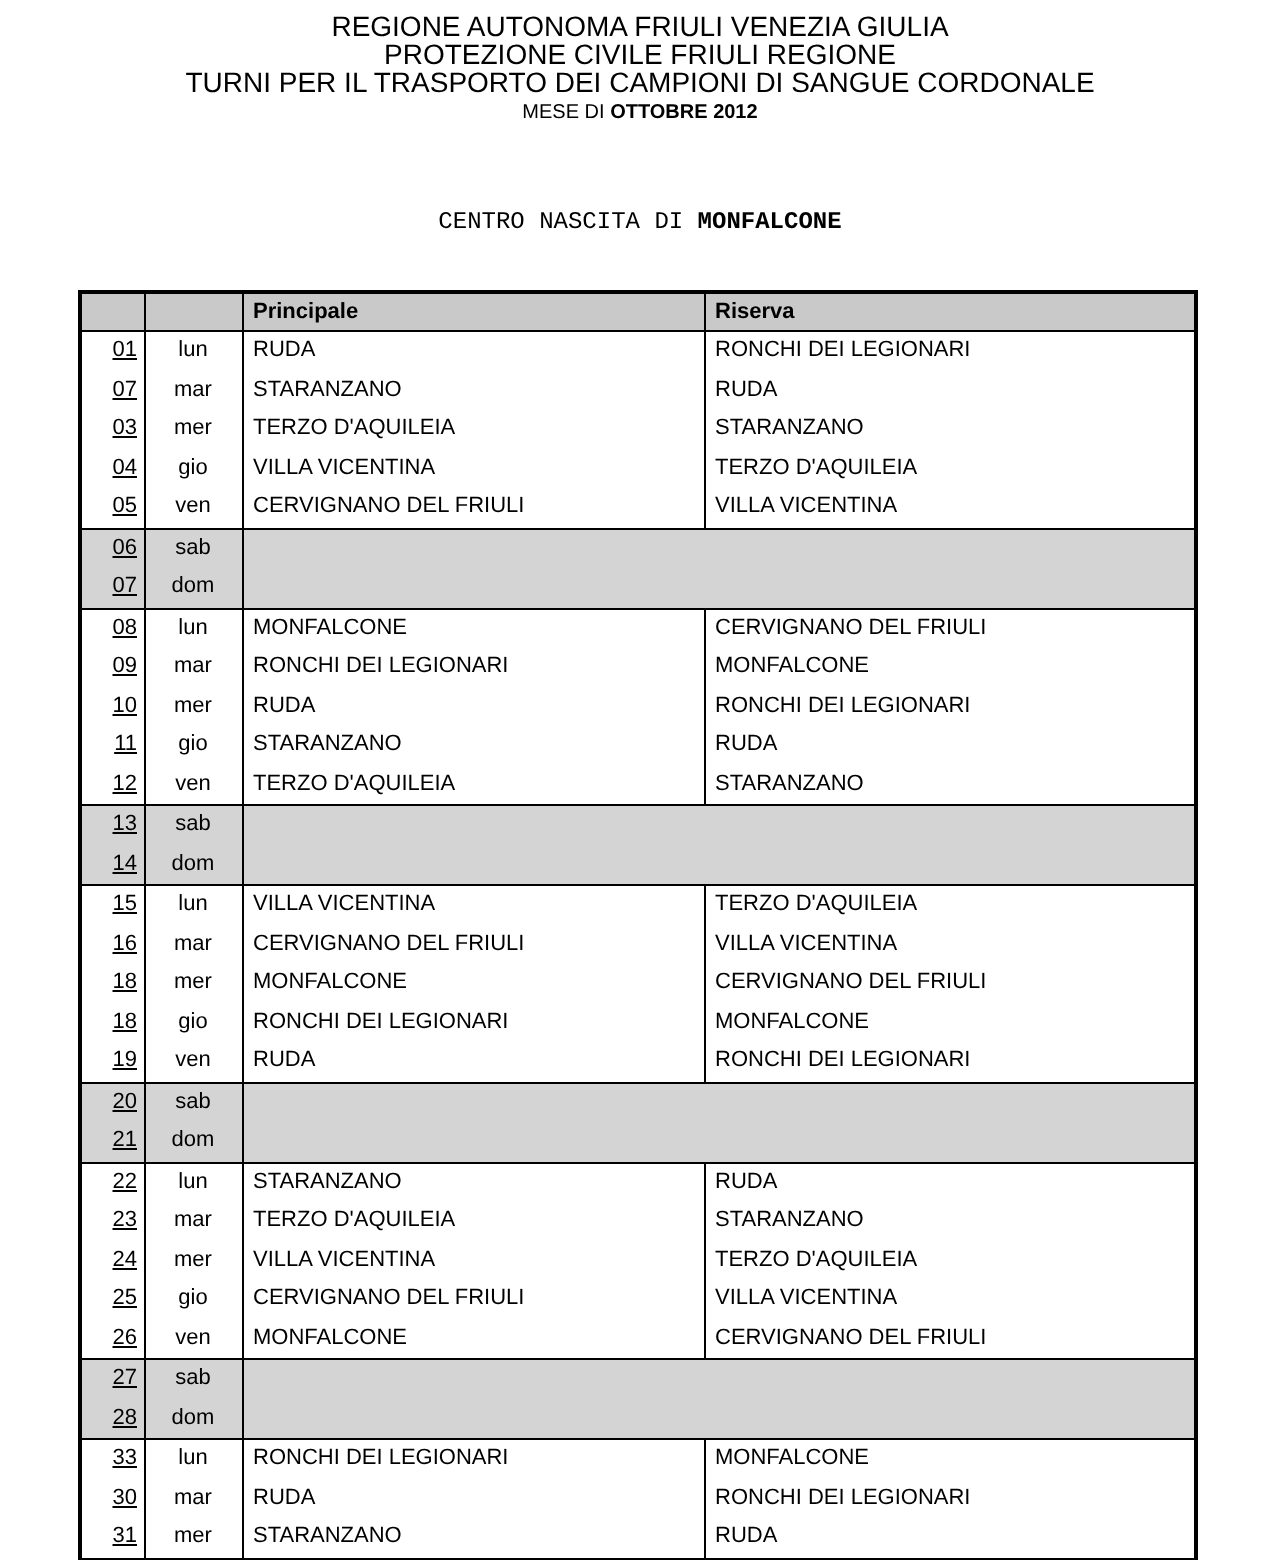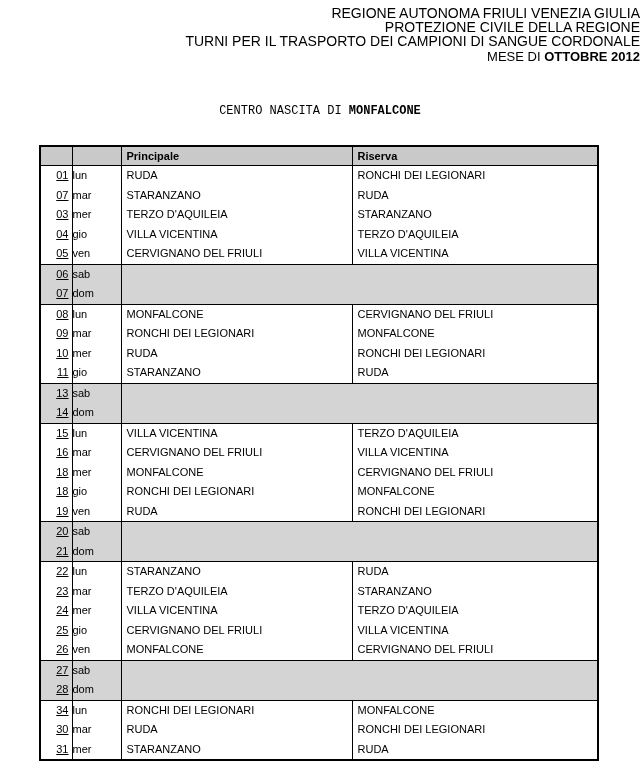--- a/index.html
+++ b/index.html
@@ -1,57 +1,57 @@
 <!DOCTYPE html>
 <html style="--header-gray: #c9c9c9; --weekend-gray: #d4d4d4; --border: #000000; --text: #000000; --background: #ffffff;"><head>
 <meta charset="utf-8">
 <style>
   html,body{margin:0;padding:0;}
   body{
     width:640px;height:780px;position:relative;background:var(--background,#fff);
     color:var(--text,#000);font-family:"Liberation Sans",sans-serif;
     -webkit-font-smoothing:antialiased;
   }
-  .doc-header{position:absolute;top:6px;left:0;width:640px;text-align:right;}
+  .doc-header{position:absolute;top:6px;left:0;width:640px;text-align:center;}
   .t14{font-size:14px;line-height:14.2px;font-weight:normal;}
-  .t12{font-size:13px;line-height:15px;font-weight:normal;}
+  .t12{font-size:10px;line-height:15px;font-weight:normal;}
   .subtitle{position:absolute;top:105px;left:0;width:640px;text-align:center;font-size:12px;line-height:12px;font-family:Liberation Mono, monospace;}
   b{font-weight:bold;}
 
   table.shifts{
     position:absolute;left:39px;top:145px;width:558px;
     border-collapse:collapse;table-layout:fixed;
     font-size:11px;line-height:11px;
     border:2px solid var(--border,#000);
   }
   col.c1{width:32px;} col.c2{width:49px;} col.c3{width:231px;} col.c4{width:246px;}
   th,td{
     padding:0;margin:0;height:19.5px;vertical-align:middle;
     overflow:hidden;white-space:nowrap;font-weight:normal;
   }
   thead th{
     height:18px;background:var(--header-gray,#c9c9c9);
     border-bottom:1px solid var(--border,#000);
   }
   thead th.cm, thead th.cr{font-weight:bold;text-align:left;padding-left:5px;}
   .cd{text-align:right;padding-right:3px;text-decoration:underline;}
-  .cw{border-left:1px solid var(--border,#000);}
+  .cw{text-align:center;border-left:1px solid var(--border,#000);}
   .cm{padding-left:5px;border-left:1px solid var(--border,#000);margin-left:35px;}
   .cr{padding-left:5px;border-left:1px solid var(--border,#000);}
   .cwe{border-left:1px solid var(--border,#000);}
   tr.we td{background:var(--weekend-gray,#d4d4d4);}
   tr.wtop td{border-top:1px solid var(--border,#000);}
   tr.wbot td{border-bottom:1px solid var(--border,#000);}
 </style>
 </head>
 <body>
 
 <div class="doc-header">
   <div class="t14">REGIONE AUTONOMA FRIULI VENEZIA GIULIA</div>
-  <div class="t14">PROTEZIONE CIVILE DELLA REGIONE</div>
+  <div class="t14">PROTEZIONE CIVILE FRIULI REGIONE</div>
   <div class="t14">TURNI PER IL TRASPORTO DEI CAMPIONI DI SANGUE CORDONALE</div>
   <div class="t12"><span>MESE DI </span><b>OTTOBRE 2012</b></div>
 </div>
 
 <div class="subtitle"><span>CENTRO NASCITA DI </span><b>MONFALCONE</b></div>
 
 <table class="shifts">
   <colgroup>
       <col class="c1">
       <col class="c2">
@@ -124,20 +124,26 @@
         <td class="cw">mer</td>
         <td class="cm">RUDA</td>
         <td class="cr">RONCHI DEI LEGIONARI</td>
       </tr>
     <tr>
         <td class="cd">11</td>
         <td class="cw">gio</td>
         <td class="cm">STARANZANO</td>
         <td class="cr">RUDA</td>
       </tr>
+    <tr>
+        <td class="cd">12</td>
+        <td class="cw">ven</td>
+        <td class="cm">TERZO D'AQUILEIA</td>
+        <td class="cr">STARANZANO</td>
+      </tr>
     <tr class="we wtop">
         <td class="cd">13</td>
         <td class="cw">sab</td>
         <td class="cwe" colspan="2"></td>
       </tr>
     <tr class="we wbot">
         <td class="cd">14</td>
         <td class="cw">dom</td>
         <td class="cwe" colspan="2"></td>
       </tr>
@@ -215,21 +221,21 @@
         <td class="cd">27</td>
         <td class="cw">sab</td>
         <td class="cwe" colspan="2"></td>
       </tr>
     <tr class="we wbot">
         <td class="cd">28</td>
         <td class="cw">dom</td>
         <td class="cwe" colspan="2"></td>
       </tr>
     <tr>
-        <td class="cd">34</td>
+        <td class="cd">33</td>
         <td class="cw">lun</td>
         <td class="cm">RONCHI DEI LEGIONARI</td>
         <td class="cr">MONFALCONE</td>
       </tr>
     <tr>
         <td class="cd">30</td>
         <td class="cw">mar</td>
         <td class="cm">RUDA</td>
         <td class="cr">RONCHI DEI LEGIONARI</td>
       </tr>

